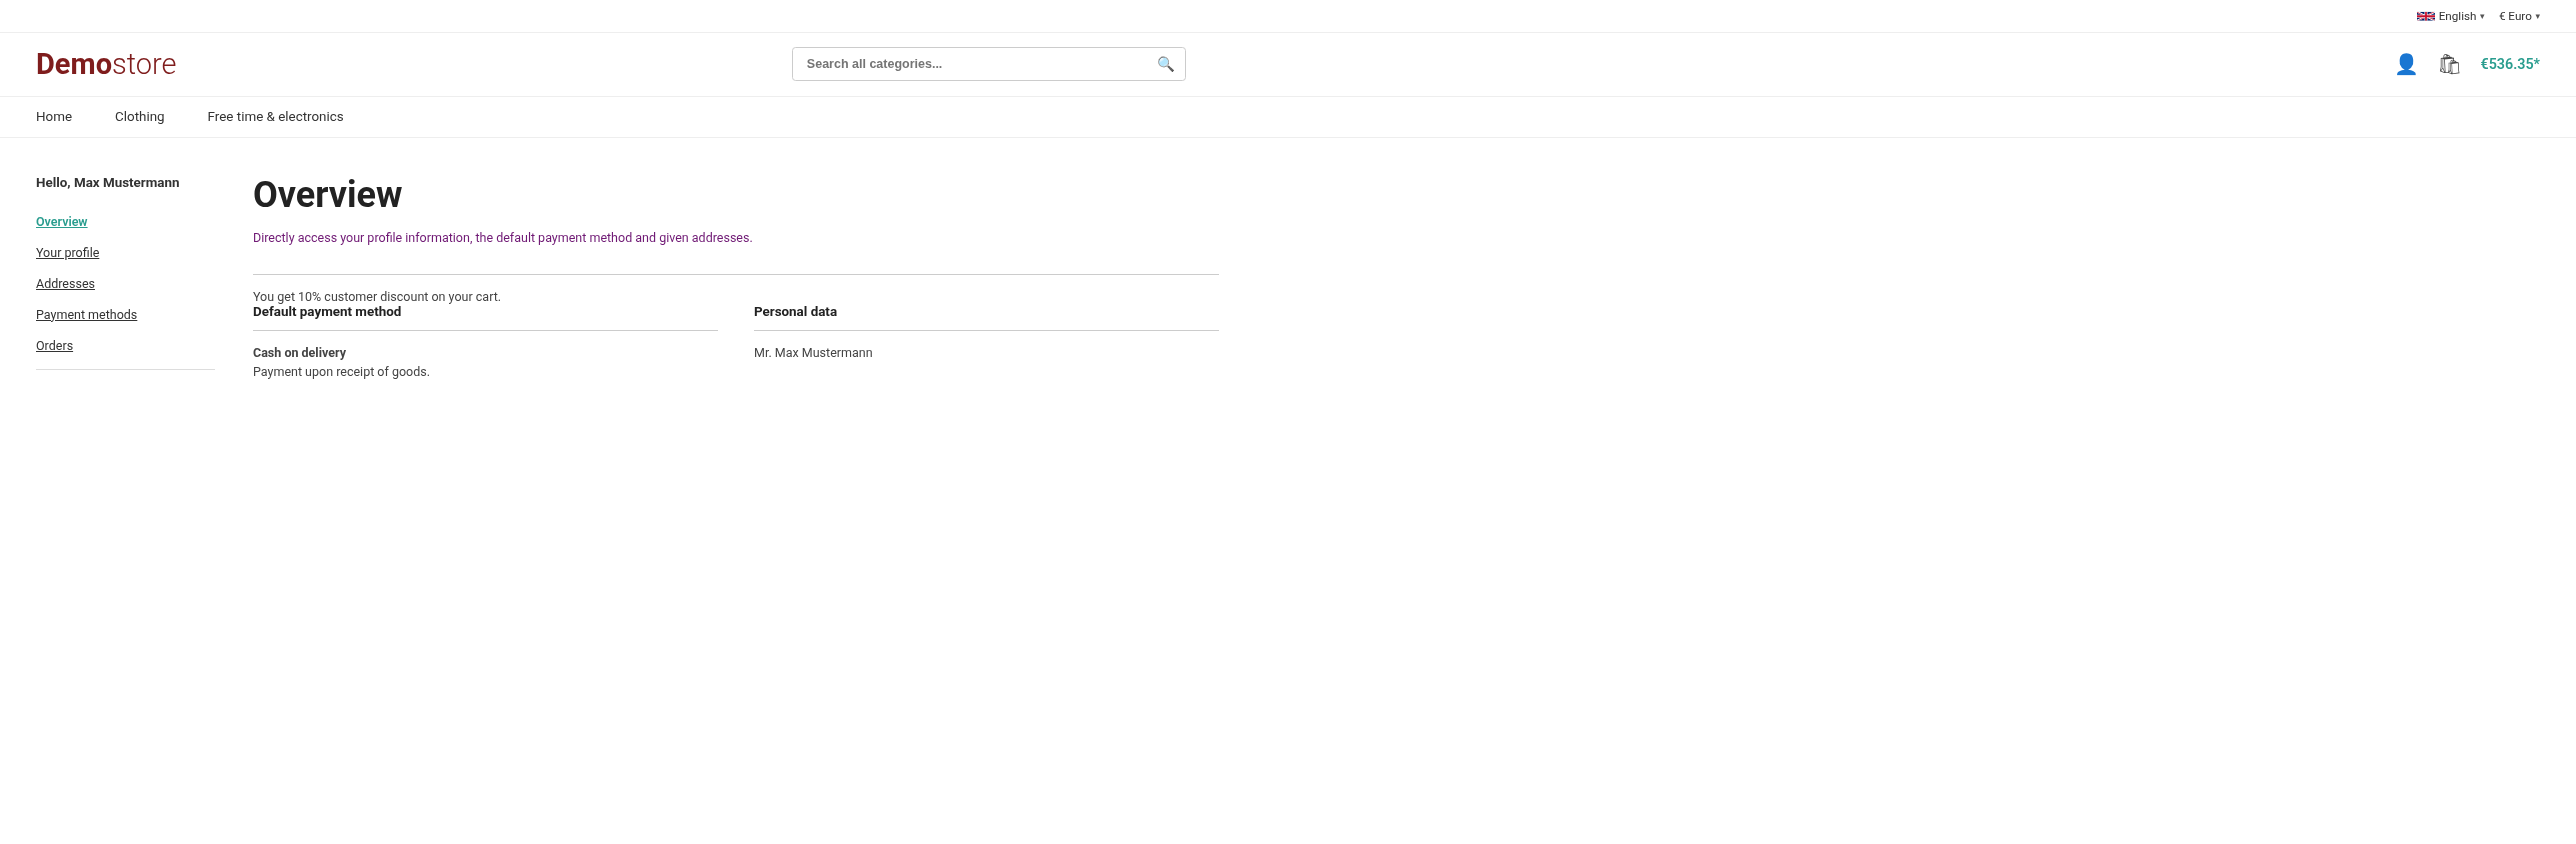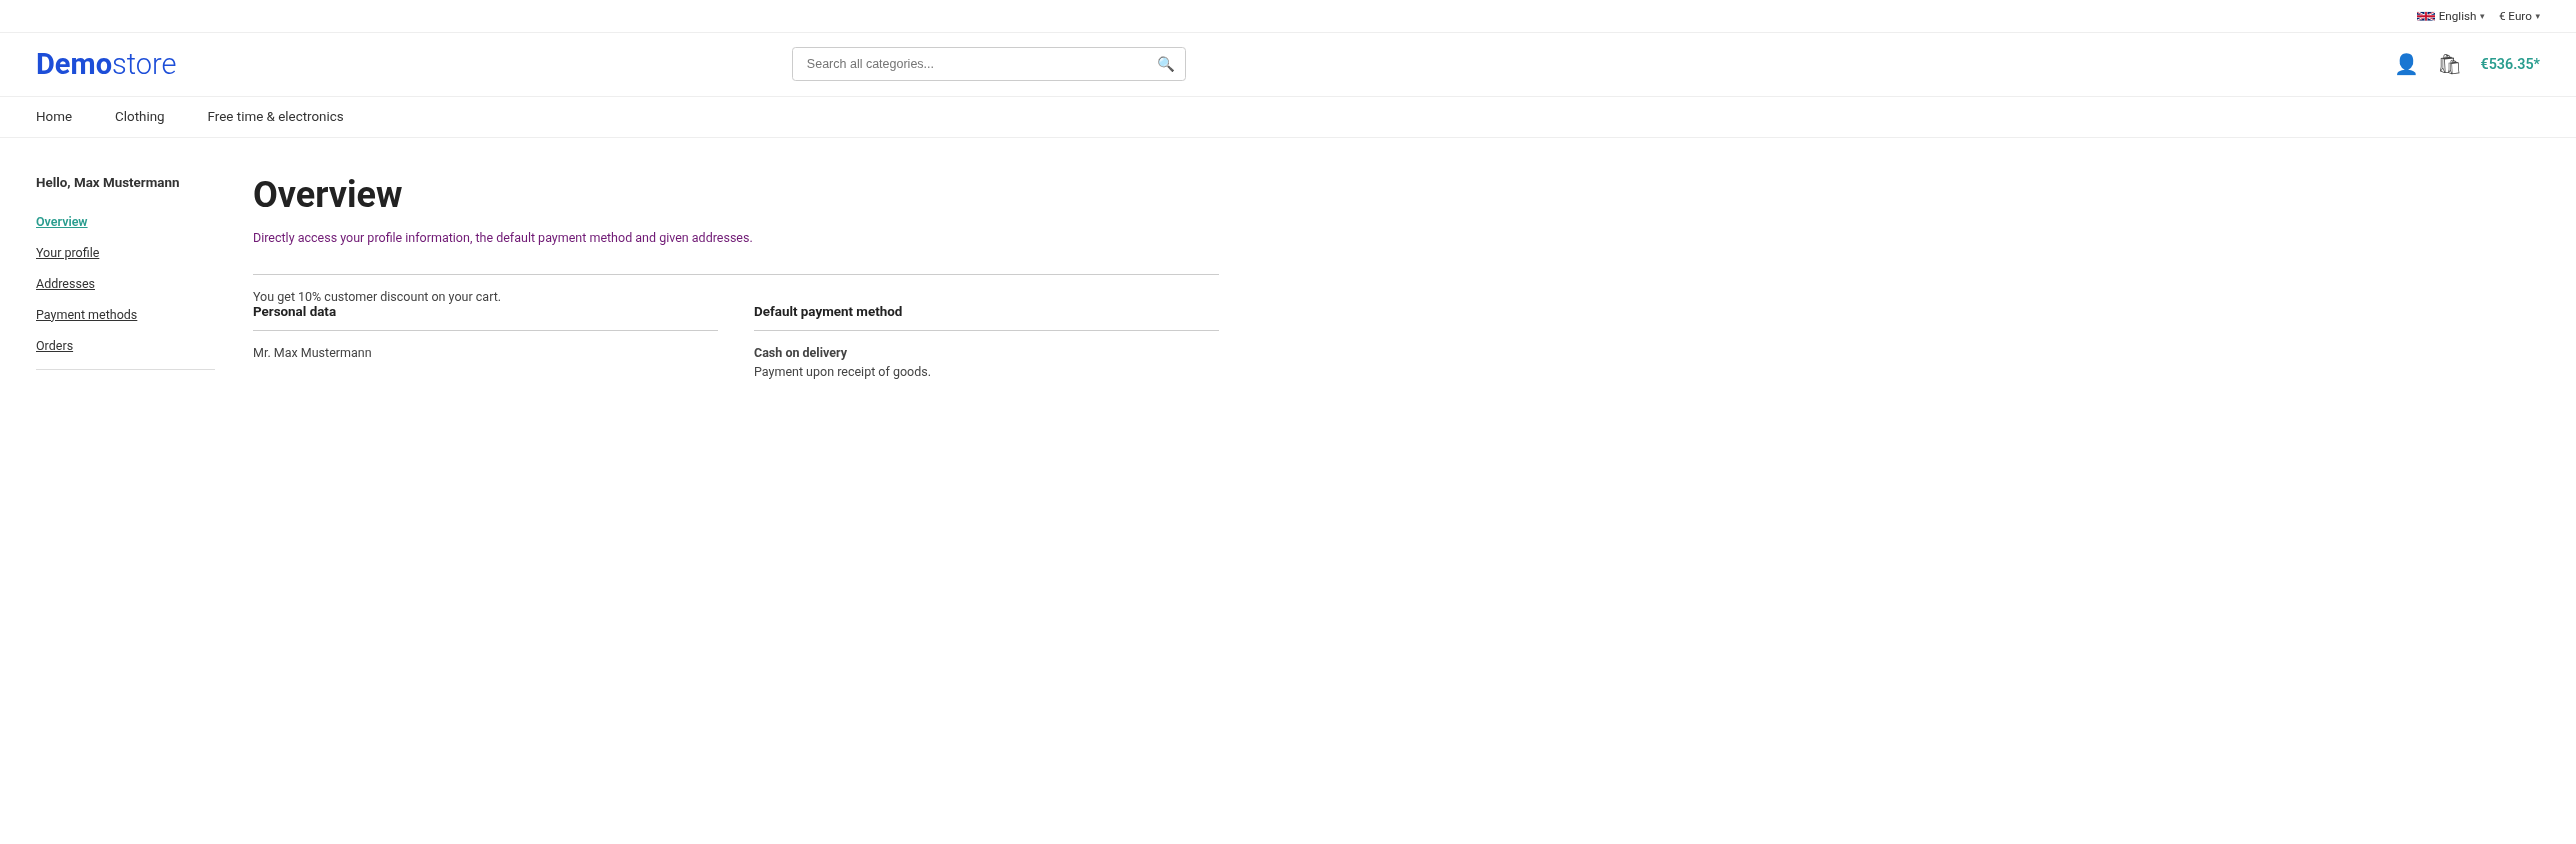--- a/index.html
+++ b/index.html
@@ -36,41 +36,42 @@
     .header {
       display: flex;
       align-items: center;
       padding: 14.3px 36px;
       border-bottom: 0.9px solid #eee;
       gap: 21.5px;
     }
     .logo {
       font-size: 29px;
       font-weight: 300;
-      color: #1d4ed8;
+      color: #7f1d1d;
       white-space: nowrap;
       flex-shrink: 0;
     }
     .logo strong {
       font-weight: 700;
     }
     .search-container {
       flex: 1;
       max-width: 394px;
       margin: 0 auto;
       position: relative;
     }
     .search-input {
       width: 100%;
       padding: 9px 36px 9px 14.3px;
       border: 0.9px solid #ccc;
       border-radius: 3.6px;
       font-size: 12.5px;
       color: #555;
       outline: none;
+      font-weight: bold;
     }
     .search-icon {
       position: absolute;
       right: 10.8px;
       top: 50%;
       transform: translateY(-50%);
       color: #888;
       font-size: 14.3px;
     }
     .header-actions {
@@ -271,29 +272,29 @@
     <p class="page-subtitle">Directly access your profile information, the default payment method and given addresses.</p>
 
     <div>
       <hr class="section-divider">
       <p class="section-text">You get 10% customer discount on your cart.</p>
     </div>
 
     <div class="two-col">
 
       <div class="col-section">
-        <div class="section-title">Personal data</div>
-        <hr class="section-divider">
-        <div class="col-text">Mr. Max Mustermann</div>
-      </div>
-
-      <div class="col-section">
         <div class="section-title">Default payment method</div>
         <hr class="section-divider">
         <div class="col-text">
           <strong>Cash on delivery</strong>
           <span>Payment upon receipt of goods.</span>
         </div>
       </div>
+
+      <div class="col-section">
+        <div class="section-title">Personal data</div>
+        <hr class="section-divider">
+        <div class="col-text">Mr. Max Mustermann</div>
+      </div>
     </div>
   </main>
 </div>
 
 
 </body></html>

